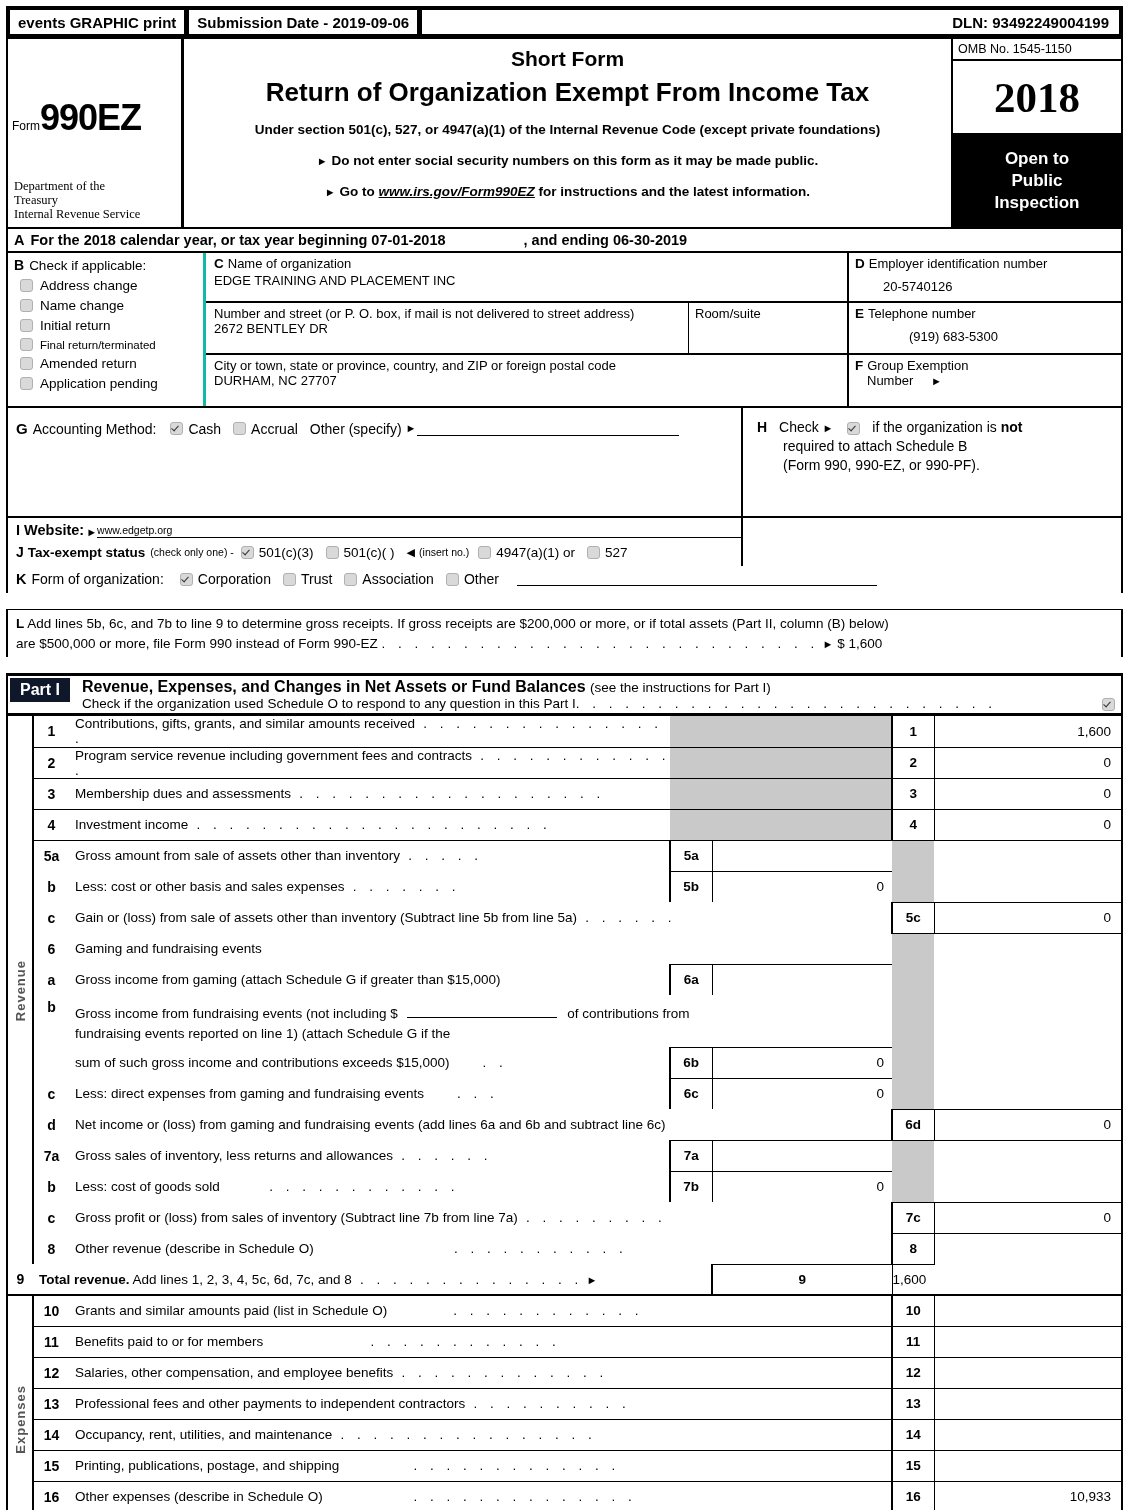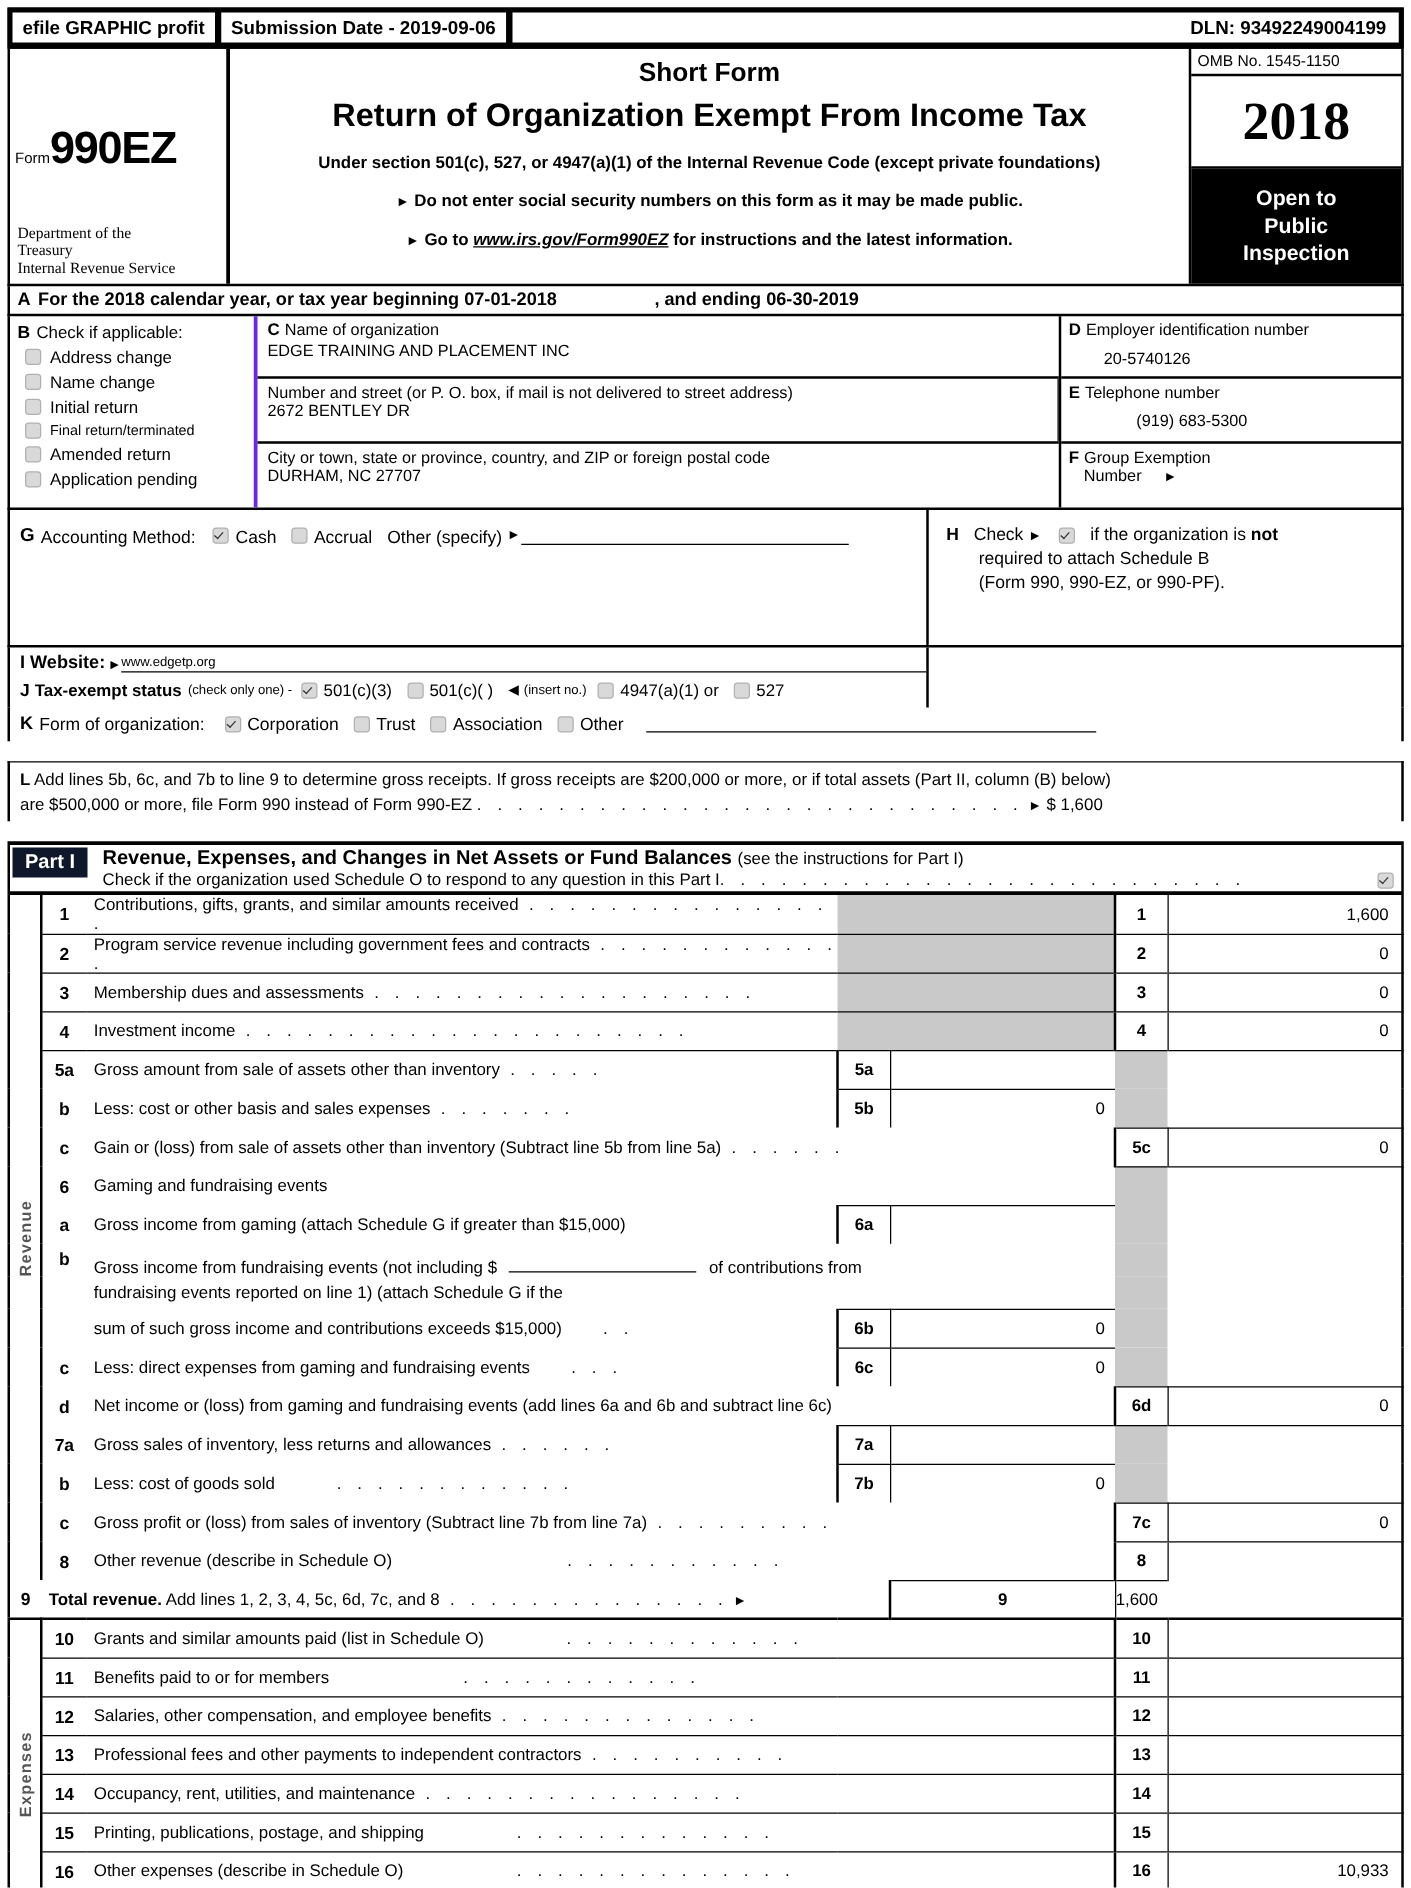--- a/index.html
+++ b/index.html
@@ -85,21 +85,21 @@
     display:flex;
   }
   .rowA .a-lab{margin-right:6px;}
   .rowA .a-end{margin-left:78px;}
 
   
   .bcd{
     margin:0 6px;border:2px solid #000;border-top:none;
     display:flex;height:155px;box-sizing:border-box;
   }
-  .b-col{width:198px;border-right:3px solid #6d28d9;box-sizing:border-box;padding:4px 0 0 6px;font-size:13px;}
+  .b-col{width:198px;border-right:3px solid #14b8a6;box-sizing:border-box;padding:4px 0 0 6px;font-size:13px;}
   .b-col .hd{font-size:13.5px;margin-bottom:4px;}
   .b-col .hd b{font-size:14px;margin-right:5px;}
   .chk-line{display:flex;align-items:center;margin:5px 0 5px 6px;font-size:13.5px;}
   .chk-line.small{font-size:11.5px;}
   .cbox{
     display:inline-block;width:11px;height:11px;border-radius:3px;
     background:#d9d9d9;border:1px solid #b0b0b0;margin-right:7px;
     position:relative;flex:none;
   }
   .cbox.on::after{
@@ -211,21 +211,21 @@
   tr.line{height:31px;}
   .tb{border-top:1.5px solid #000;}
   .thickb{border-bottom:2.5px solid #000;}
 </style>
 </head>
 <body>
 
 <div class="page">
 
   <div class="efilebar">
-    <div class="cell">efile GRAPHIC profit</div>
+    <div class="cell">events GRAPHIC print</div>
     <div class="sep"></div>
     <div class="cell">Submission Date - 2019-09-06</div>
     <div class="sep"></div>
     <div class="cell grow">DLN: 93492249004199</div>
   </div>
 
   <div class="masthead">
     <div class="mh-left">
       <div class="mh-formline">
         <span class="lab">Form</span><span class="big">990EZ</span>
@@ -302,20 +302,24 @@
       <div class="c-name">
         <div class="lbl">
           <b>C</b><span>Name of organization</span>
         </div>
         <div class="val">EDGE TRAINING AND PLACEMENT INC</div>
       </div>
       <div class="c-street">
         <div class="s1">
           <div class="f13">Number and street (or P. O. box, if mail is not delivered to street address)</div>
           <div class="f13">2672 BENTLEY DR</div>
+        </div>
+        <div class="s2">
+          <div class="f13">Room/suite</div>
+          <div class="f13"></div>
         </div>
       </div>
       <div class="c-city">
         <div class="f13">City or town, state or province, country, and ZIP or foreign postal code</div>
         <div class="f13">DURHAM, NC  27707</div>
       </div>
     </div>
 
     <div class="d-col">
       <div class="d-cell d-ein">

